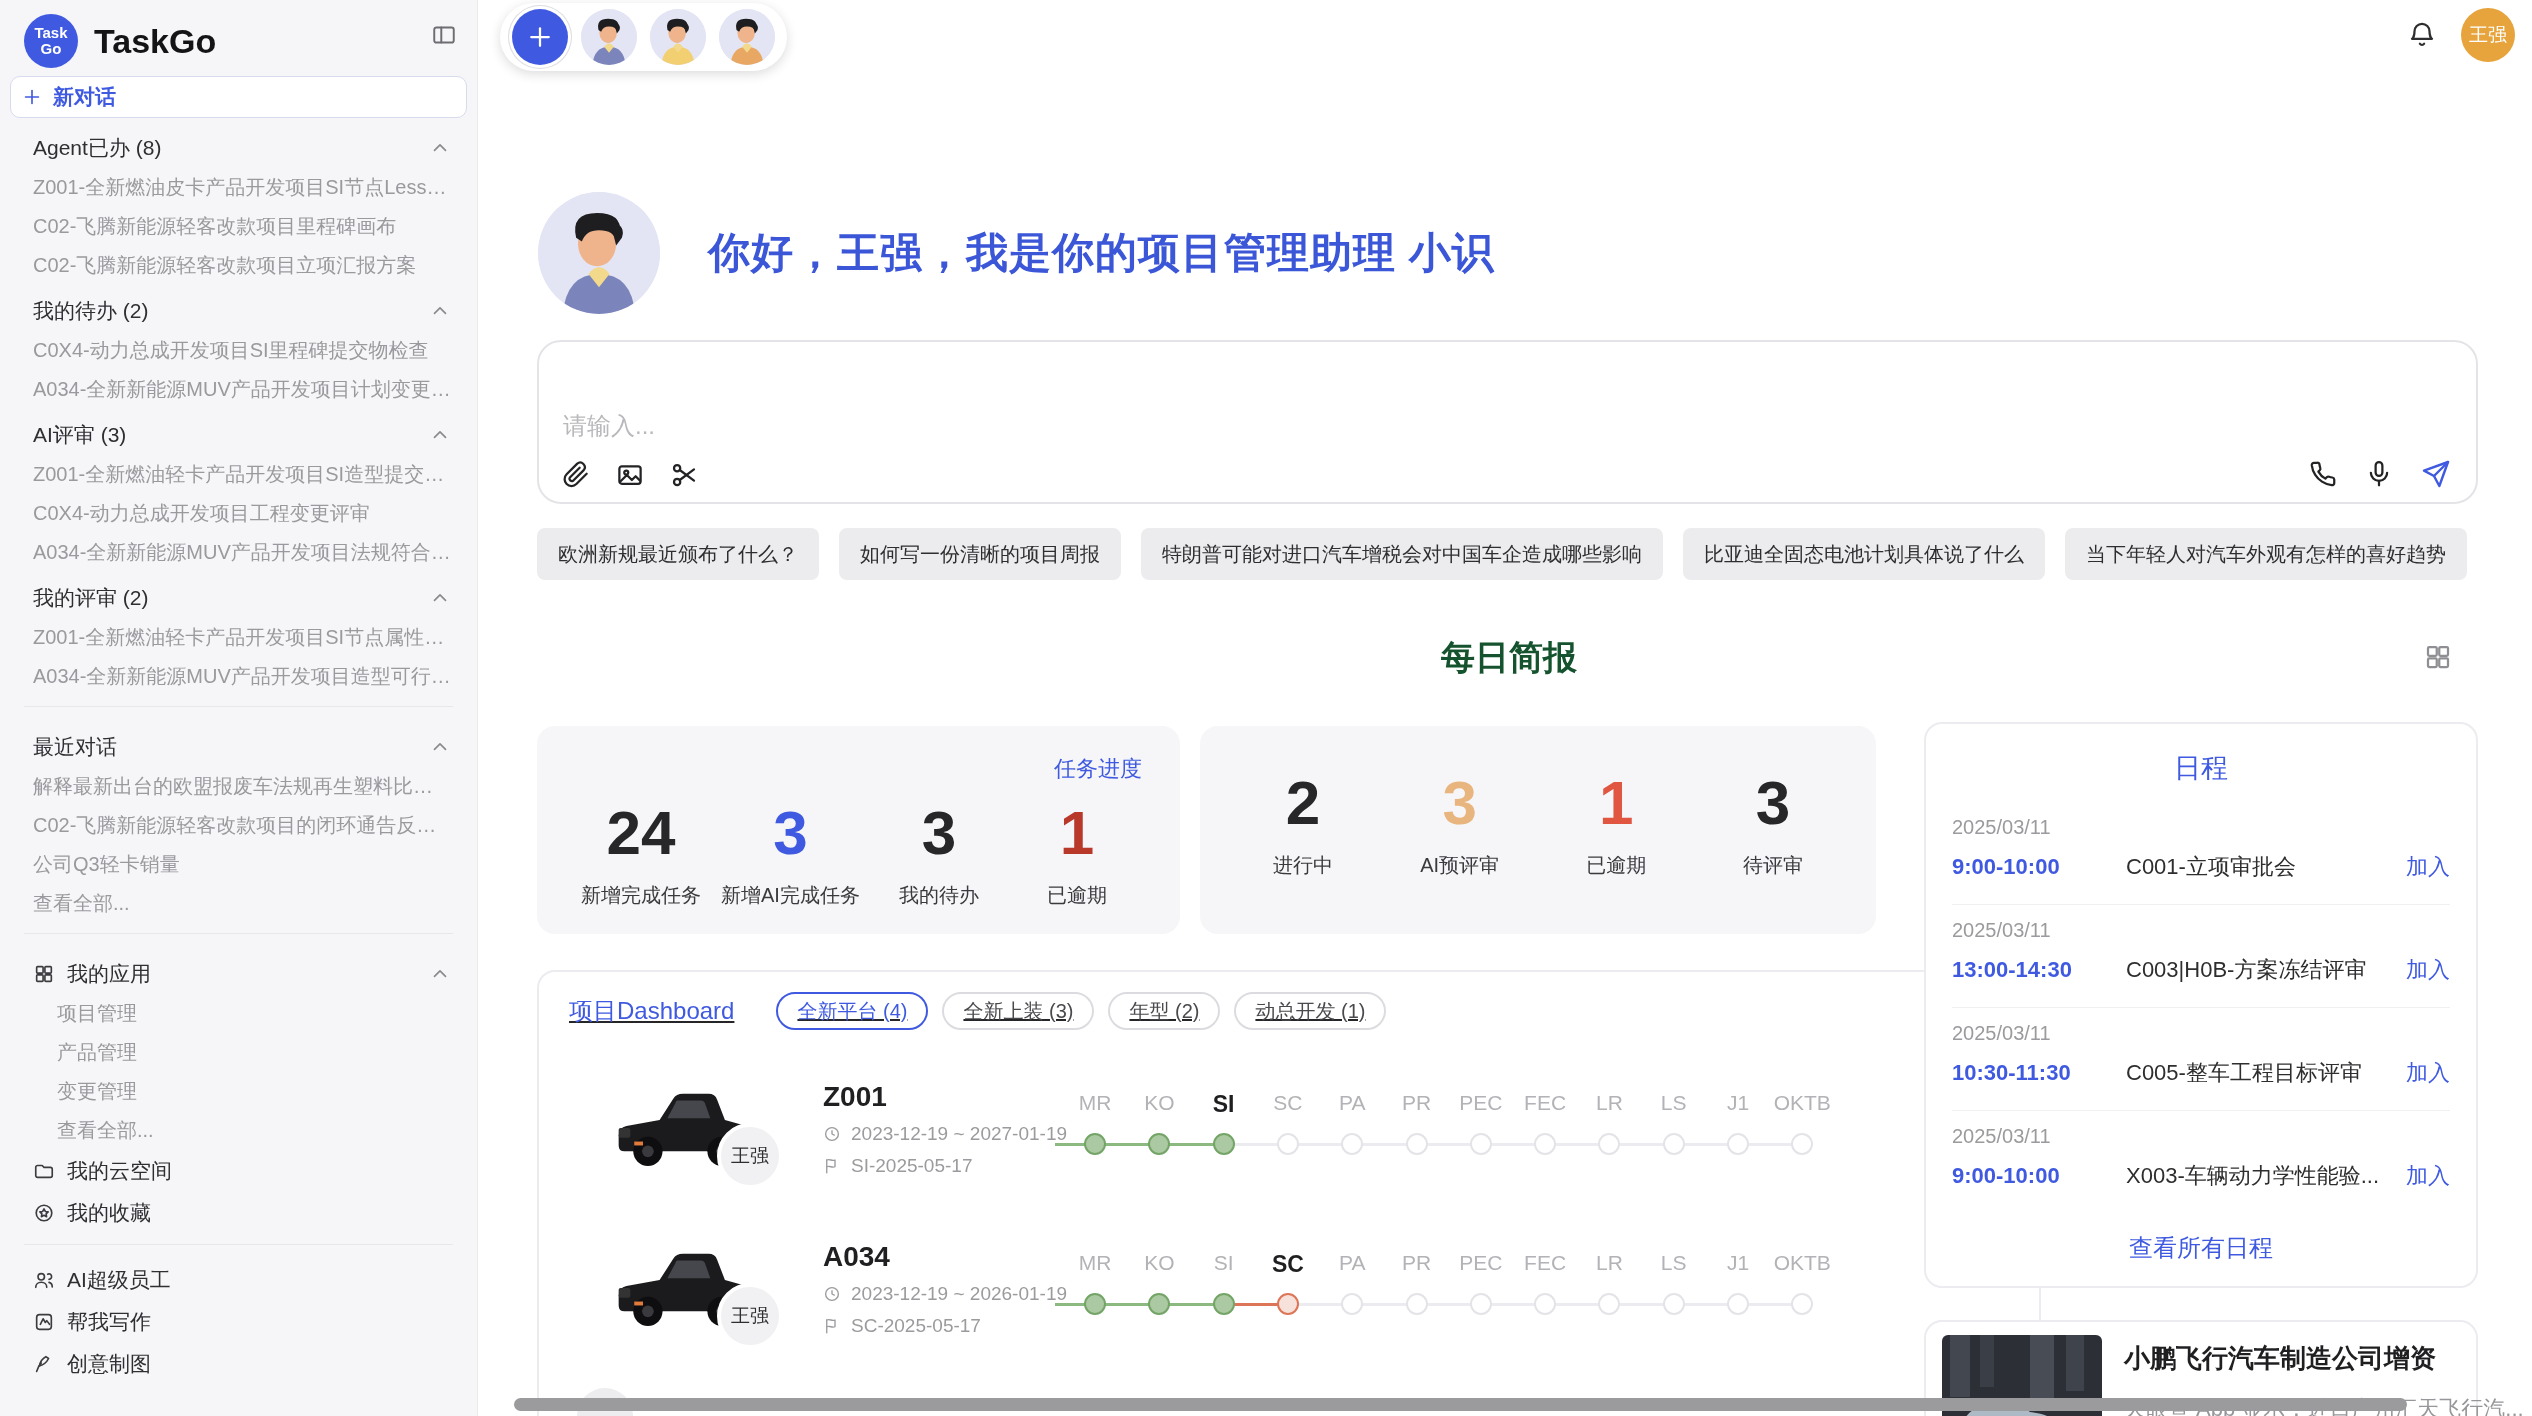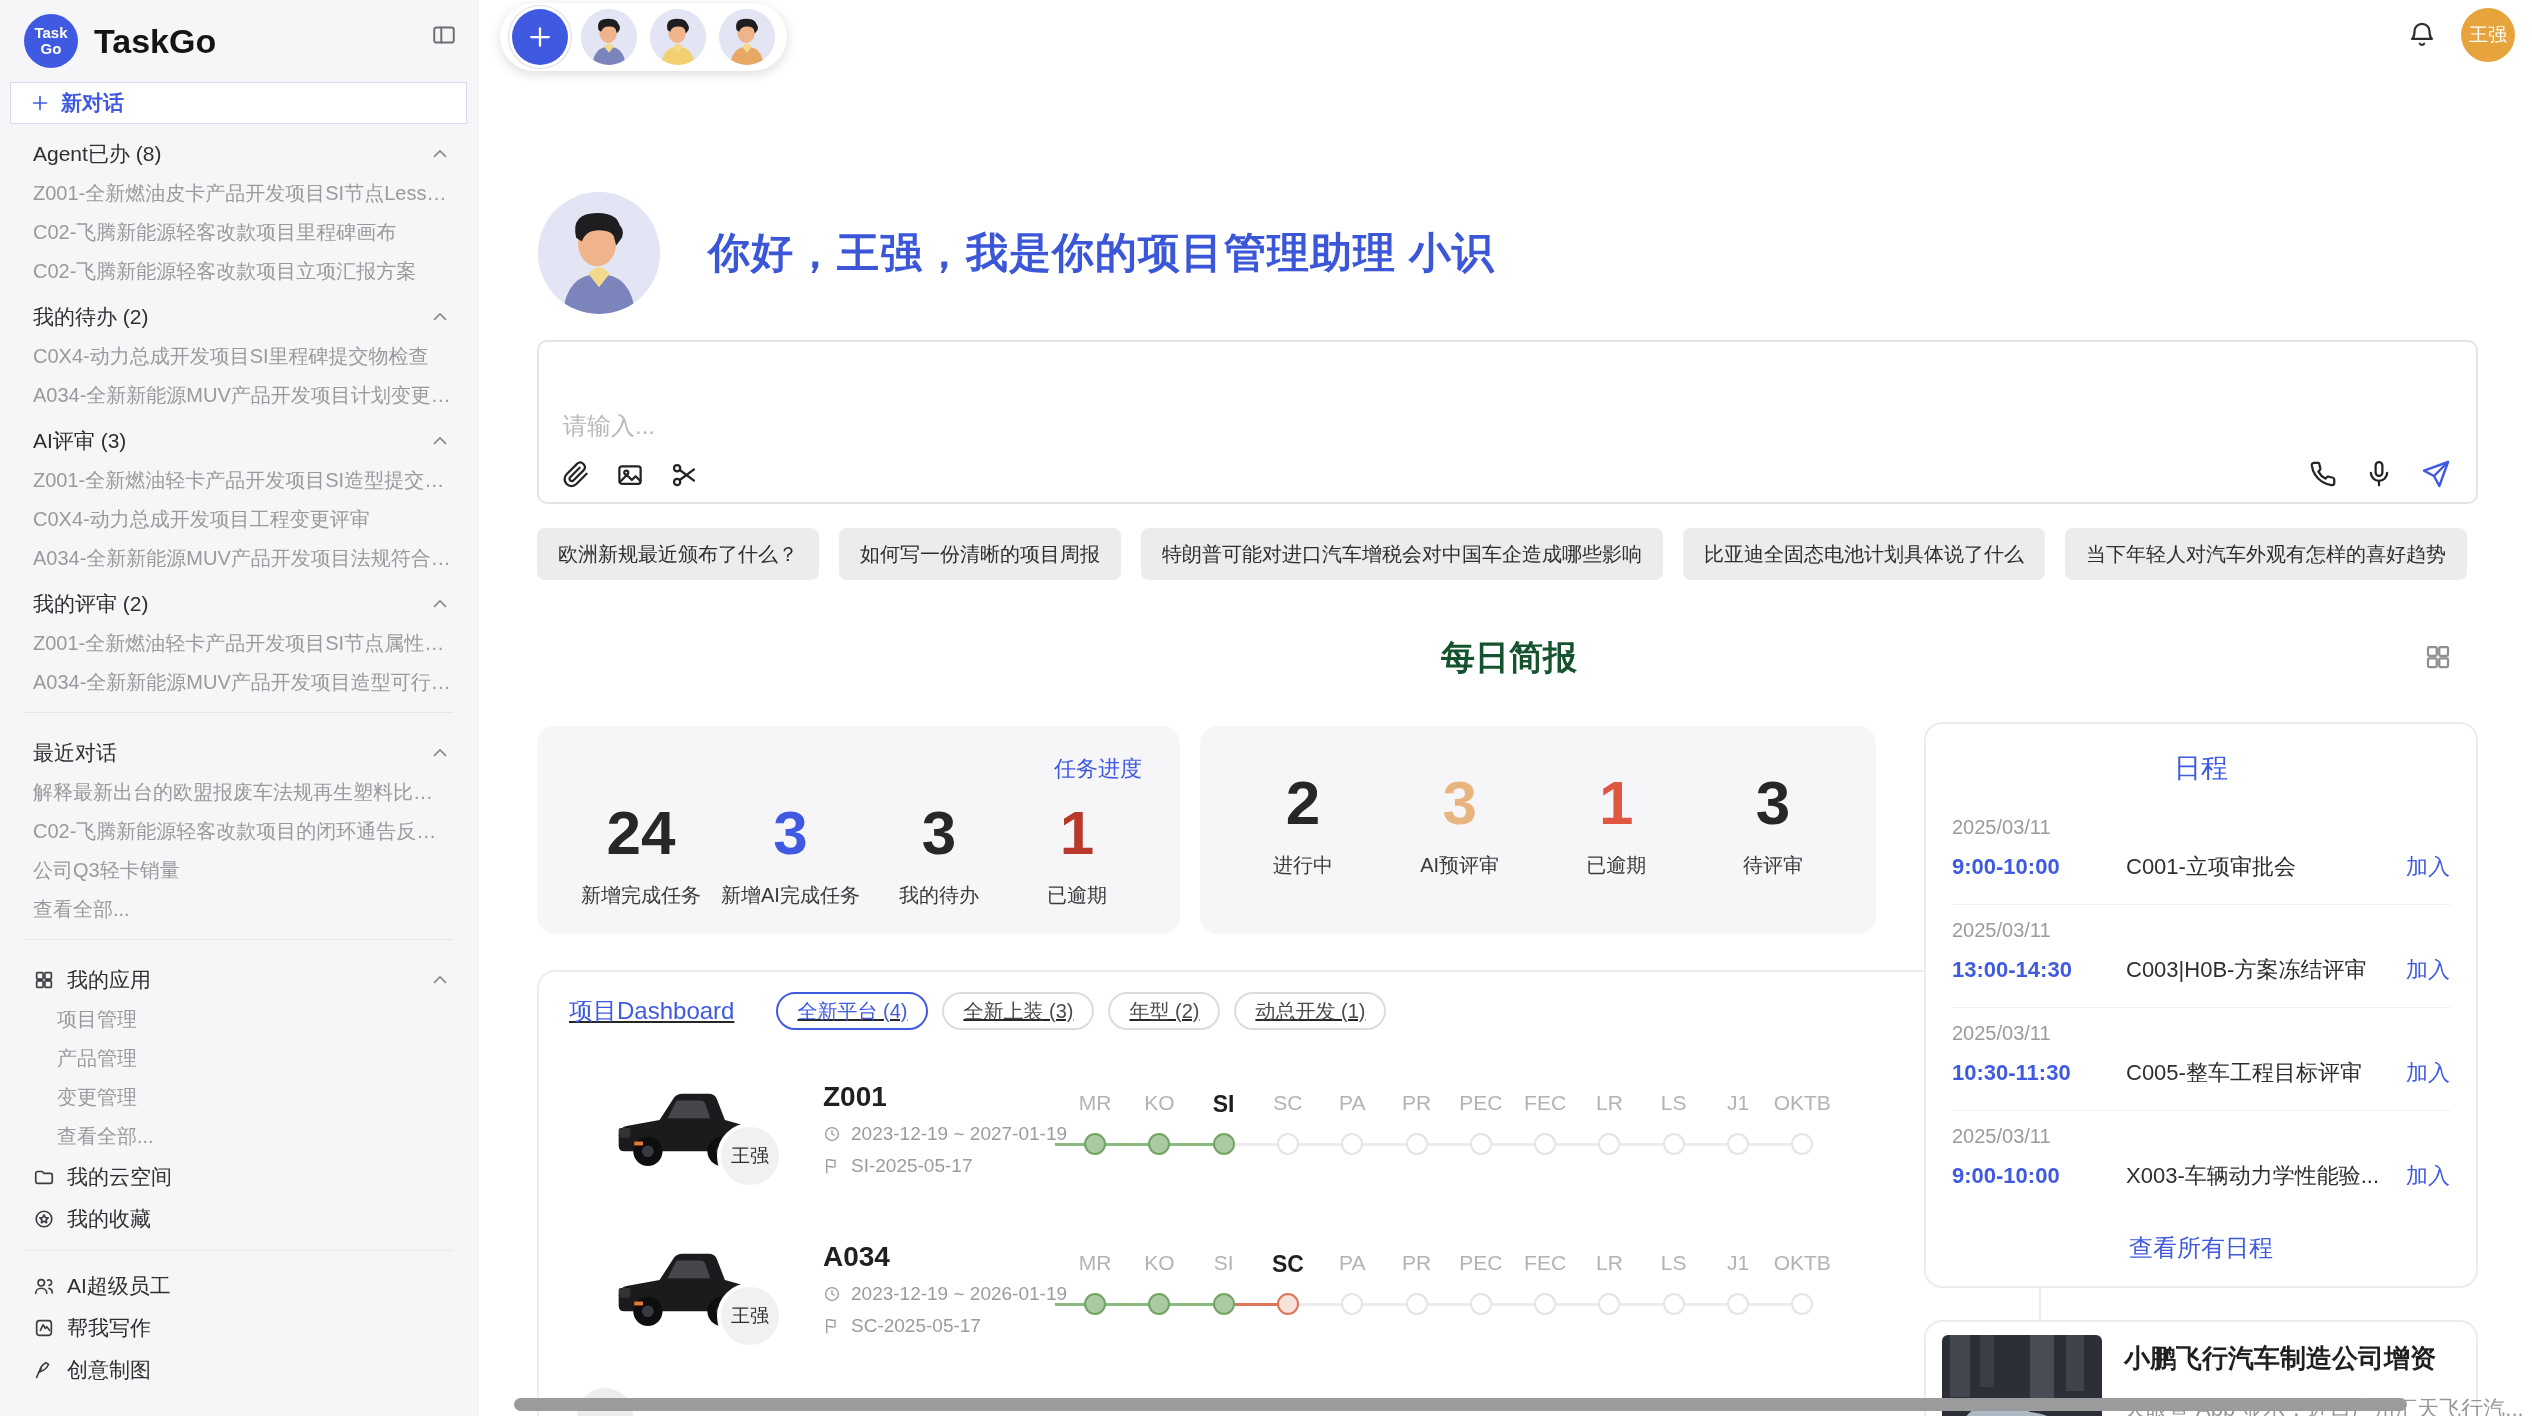--- a/index.html
+++ b/index.html
@@ -9,23 +9,23 @@
 
   
   .sidebar { width:478px; min-width:478px; height:100%; background:#f6f6f8;
     border-right:1px solid #ebebee; padding-top:12px; position:relative; overflow:hidden; }
   .logo-row { display:flex; align-items:center; gap:16px; padding:0 24px; height:58px; }
   .logo-circle { width:54px; height:54px; border-radius:50%; background:#3f5ae0; color:#fff;
     display:flex; flex-direction:column; align-items:center; justify-content:center;
     font-size:15px; line-height:16px; font-weight:bold; }
   .app-title { font-size:34px; font-weight:bold; color:#141417; }
   .panel-toggle { position:absolute; right:20px; top:22px; color:#6d6d72; cursor:pointer; }
-  .new-chat { margin:12px 10px 0 10px; height:42px; background:#fff; border:1px solid #d7dbee;
-    border-radius:0; display:flex; align-items:center; justify-content:flex-start; gap:10px;
-    padding-left:18px; color:#3f5ae0; font-size:21px; font-weight:bold; cursor:pointer; }
+  .new-chat { margin:6px 10px 0 10px; height:42px; background:#fff; border:1px solid #d7dbee;
+    border-radius:10px; display:flex; align-items:center; justify-content:flex-start; gap:10px;
+    padding-left:10px; color:#3f5ae0; font-size:21px; font-weight:bold; cursor:pointer; }
   .side-list { padding:4px 26px 0 33px; }
   .section-head { margin-top:6px; height:40px; display:flex; align-items:center;
     justify-content:space-between; color:#2f2f33; font-size:21px; }
   .side-item { height:39px; line-height:39px; color:#9a9a9e; font-size:20px;
     white-space:nowrap; overflow:hidden; text-overflow:ellipsis; cursor:pointer; }
   .side-divider { border-top:1px solid #e7e7eb; margin:10px 24px; }
   .app-head { display:flex; align-items:center; gap:12px; color:#2f2f33; }
   .app-head .lbl { flex:1; }
   .sub-item { padding-left:24px; }
   .nav-row { height:42px; display:flex; align-items:center; gap:12px; color:#2f2f33;
@@ -45,21 +45,21 @@
   .top-right { position:absolute; top:8px; right:17px; display:flex; align-items:center; gap:24px; }
   .bell { color:#2e2e30; cursor:pointer; }
   .user-avatar { width:54px; height:54px; border-radius:50%; background:#e7a43c; color:#fff;
     display:flex; align-items:center; justify-content:center; font-size:19px; cursor:pointer; }
 
   .greeting { position:absolute; left:60px; top:192px; display:flex; align-items:center; gap:48px; }
   .greet-avatar { width:122px; height:122px; border-radius:50%; overflow:hidden; background:#e3e5f4; }
   .greet-text { font-size:42px; font-weight:bold; color:#3b57d8; letter-spacing:1px; }
 
   .composer { position:absolute; left:59px; top:340px; width:1941px; height:164px;
-    border:2px solid #e4e4e8; border-radius:10px; background:#fff; cursor:text; }
+    border:2px solid #e4e4e8; border-radius:24px; background:#fff; cursor:text; }
   .placeholder { position:absolute; left:24px; top:68px; font-size:24px; color:#b9b9bd; }
   .comp-left { position:absolute; left:22px; bottom:12px; display:flex; gap:24px; color:#232326; }
   .comp-right { position:absolute; right:24px; bottom:12px; display:flex; gap:26px; align-items:center; color:#232326; }
 
   .chips { position:absolute; left:59px; top:528px; width:1944px; display:flex; gap:20px; }
   .chip { height:52px; background:#ececee; border-radius:8px; display:flex; align-items:center;
     padding:0 21px; font-size:20px; color:#2e2e30; white-space:nowrap; flex:0 0 auto; cursor:pointer; }
 
   .briefing-head { position:absolute; left:59px; top:636px; width:1944px; height:44px;
     display:flex; align-items:center; justify-content:center; }

